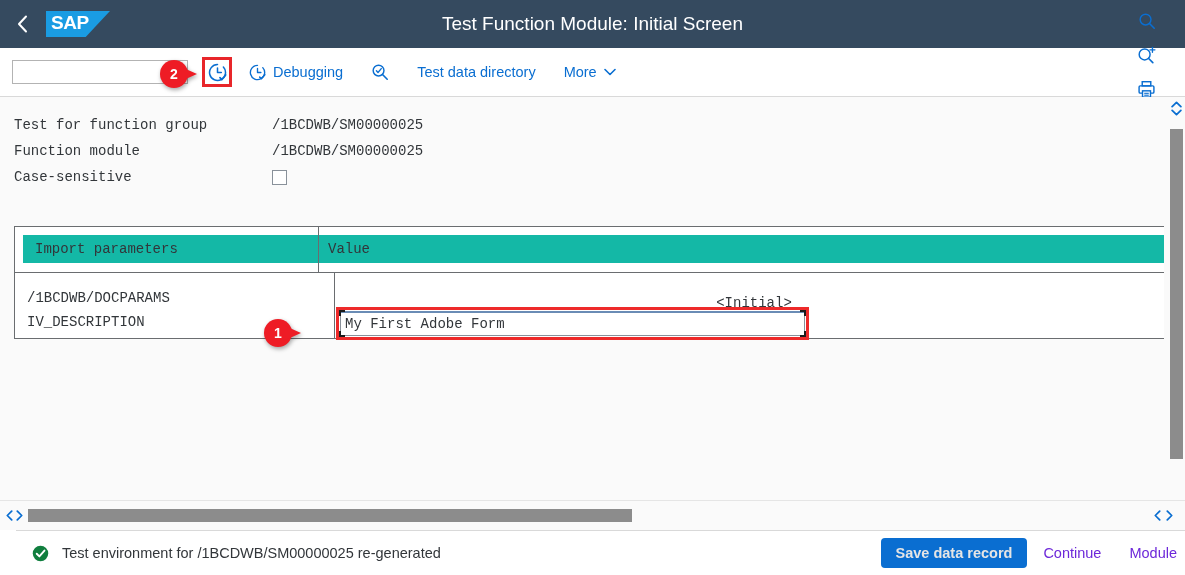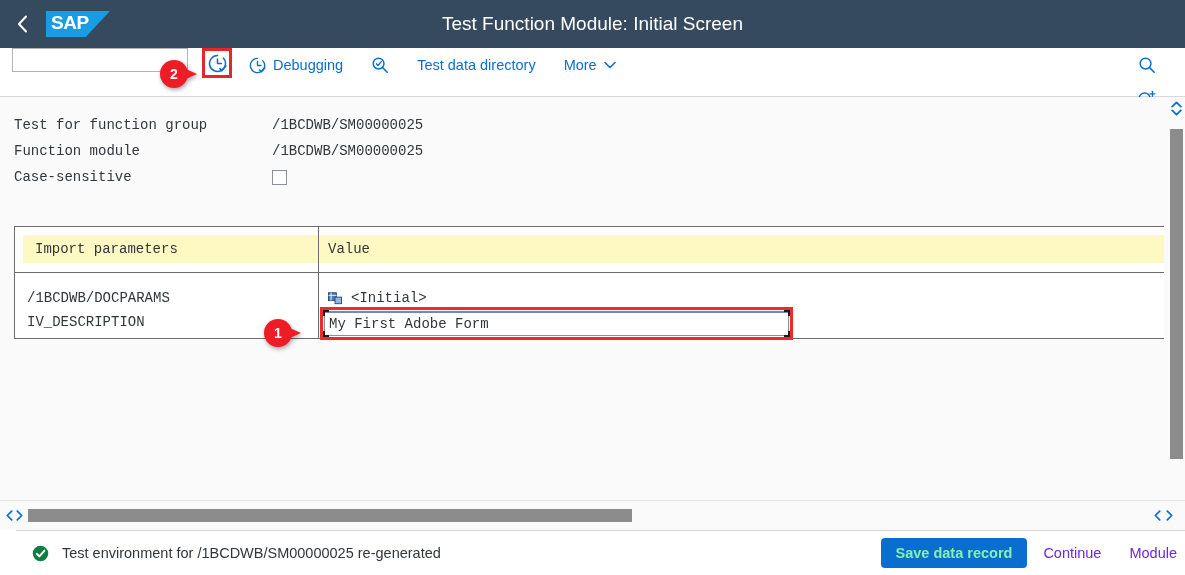--- a/index.html
+++ b/index.html
@@ -44,21 +44,21 @@
     color: #ffffff; font-size: 19px; font-weight: 400;
     pointer-events: none;
   }
 
   
   .toolbar {
     position: absolute; top: 48px; left: 0;
     width: 1185px; height: 49px;
     background: #ffffff;
     border-bottom: 1px solid #d9d9d9;
-    display: flex; align-items: flex-start;
+    display: flex; align-items: center;
   }
   .cmd-input {
     margin-left: 12px;
     width: 176px; height: 24px;
     border: 1px solid #b3b3b3; background: #fff;
     font-family: "Liberation Mono", monospace; font-size: 13px;
     padding: 0 4px; color: #32363a;
   }
   .exec-btn {
     margin-left: 14px;
@@ -115,36 +115,36 @@
     border-left: 1px solid #6a6d70;
     border-bottom: 1px solid #6a6d70;
     background: #ffffff;
   }
   .ptable-head { display: flex; height: 45px; align-items: center; }
   .pt-col1 { width: 303px; flex: 0 0 303px; height: 45px; position: relative; }
   .pt-col2 { flex: 1 1 auto; height: 45px; position: relative;
              border-left: 1px solid #6a6d70; }
   .hdr-band {
     position: absolute; left: 8px; right: 0; top: 8px; height: 28px;
-    background: #fef9c3; display: flex; align-items: center;
+    background: #14b8a6; display: flex; align-items: center;
     padding-left: 12px;
     font-family: "Liberation Mono", monospace; font-size: 14px; color: #32363a;
   }
   .pt-col2 .hdr-band { left: 0; padding-left: 9px; }
   .ptable-sep { height: 1px; background: #6a6d70; width: 100%; }
-  .ptable-body { display: flex; height: 65px; position: relative; }
+  .ptable-body { display: flex; height: 65px; position: relative; gap: 16px; }
   .pb-col1 { width: 303px; flex: 0 0 303px; padding: 13px 0 0 12px; }
   .pb-col2 { flex: 1 1 auto; border-left: 1px solid #6a6d70; padding: 13px 0 0 9px;
              position: relative; }
   .prow {
     height: 24px; line-height: 24px;
     font-family: "Liberation Mono", monospace; font-size: 14px; color: #32363a;
     white-space: nowrap;
   }
-  .struct-line { display: flex; align-items: center; gap: 9px; height: 24px; }
+  .struct-line { display: flex; align-items: center; gap: 9px; height: 24px; flex-direction: column; }
   .struct-icon { width: 14px; height: 14px; display:block; }
   .initial-text { font-family: "Liberation Mono", monospace; font-size: 14px; color: #32363a; }
 
   
   .val-input-wrap {
     position: absolute; left: 5px; top: 38px;
     width: 465px; height: 25px;
   }
   .val-input {
     width: 100%; height: 100%;
@@ -226,21 +226,21 @@
     display: flex; align-items: center;
   }
   .status {
     display: flex; align-items: center; gap: 13px;
     margin-left: 16px;
     font-size: 14.5px; color: #32363a;
   }
   .ok-icon { width: 17px; height: 17px; display: block; }
   .footer-actions { margin-left: auto; display: flex; align-items: center; padding-right: 12px; gap: 4px; }
   .btn-primary {
-    background: #0a6ed1; color: #86efac; border: none; border-radius: 4px;
+    background: #0a6ed1; color: #e5e5e5; border: none; border-radius: 4px;
     height: 30px; padding: 0 15px; font-size: 14.5px; font-weight: 700;
     cursor: pointer; font-family: "Liberation Sans", sans-serif;
   }
   .btn-link {
     background: none; border: none; color: #6d28d9;
     font-size: 14.5px; padding: 0 12px; height: 30px; cursor: pointer;
     font-family: "Liberation Sans", sans-serif;
   }
 </style>
 </head>

